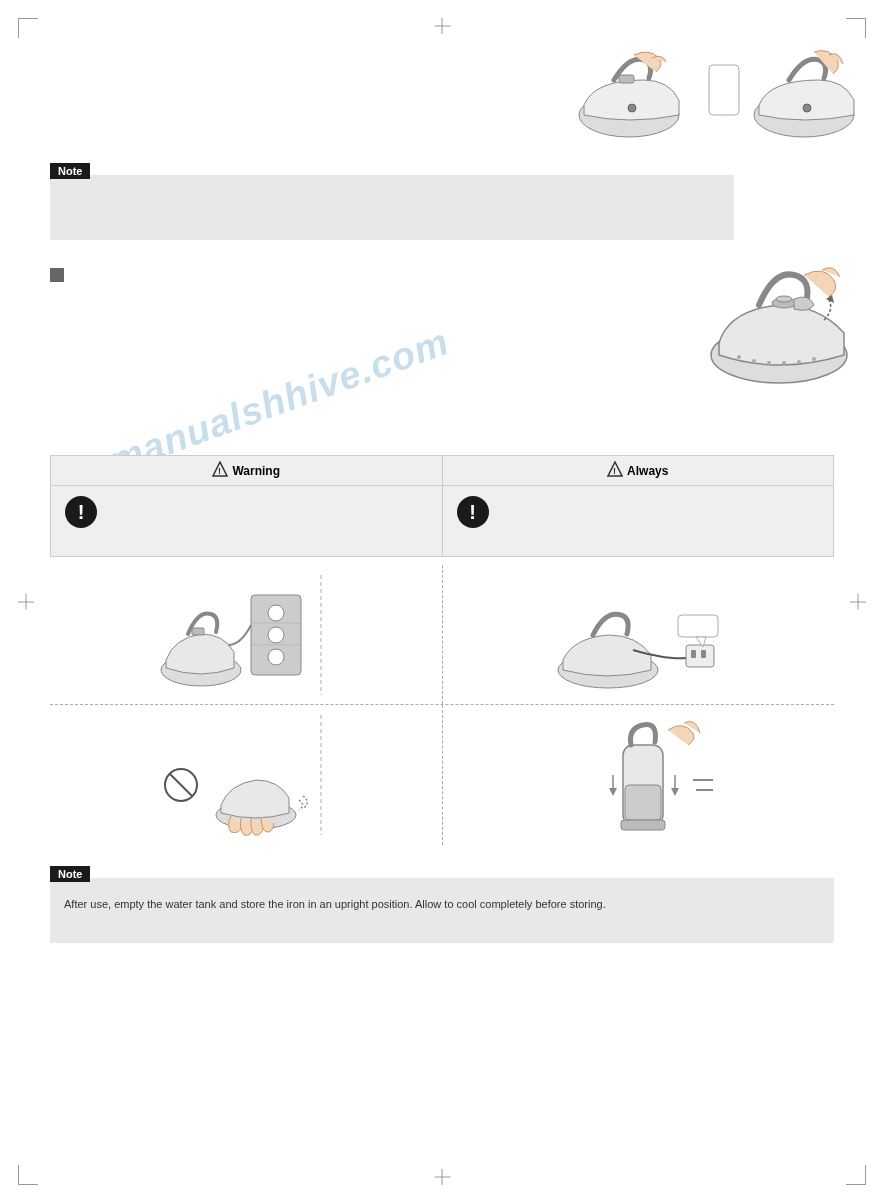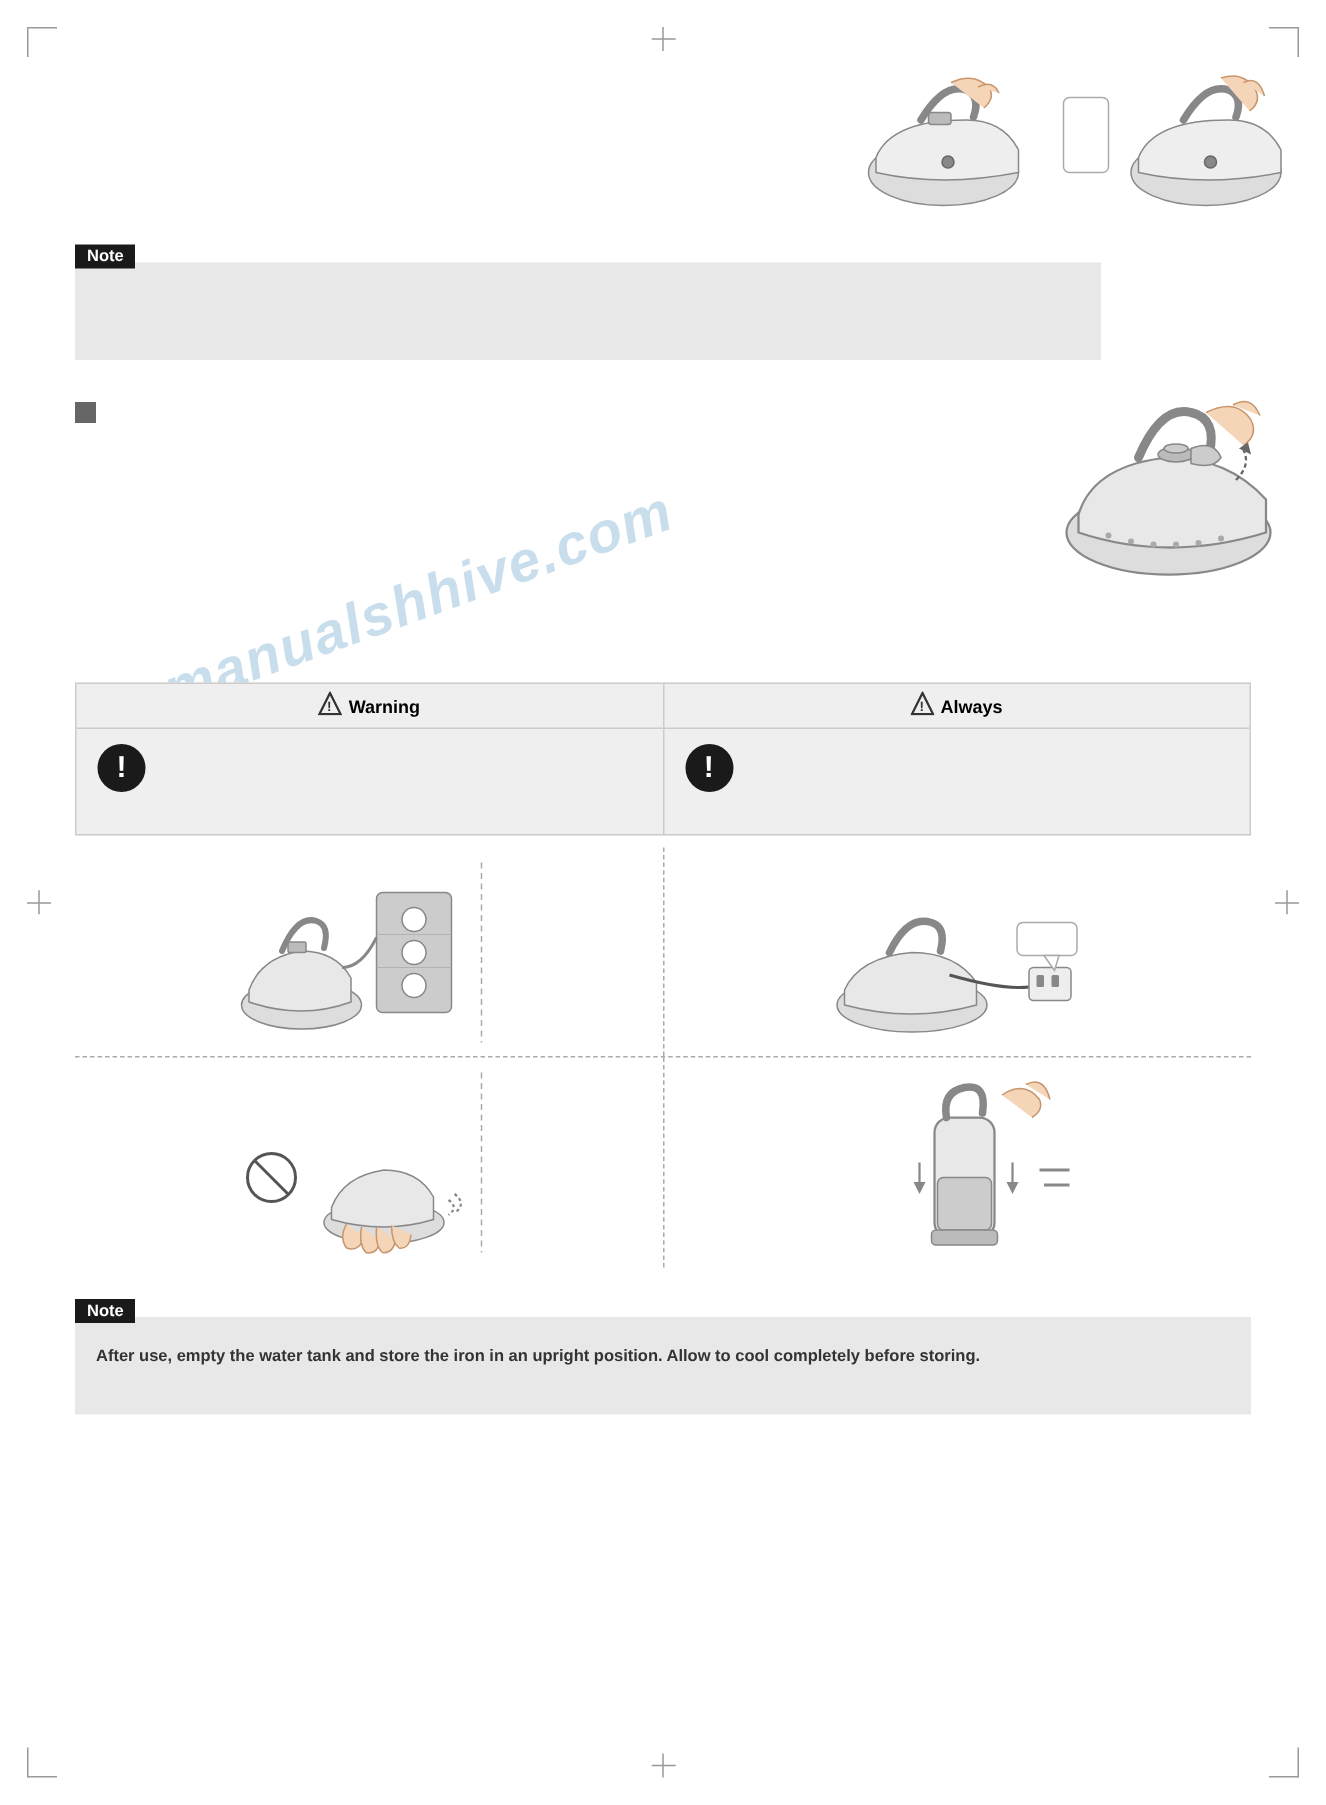--- a/index.html
+++ b/index.html
@@ -263,21 +263,20 @@
       color: #fff;
       font-size: 11px;
       font-weight: bold;
       padding: 2px 8px;
     }
     .bottom-note-text {
       font-size: 11px;
       color: #333;
       line-height: 1.5;
       padding-top: 4px;
-      font-weight: bold;
     }
 
     
     .watermark {
       position: absolute;
       top: 380px;
       left: 100px;
       color: rgba(100, 160, 200, 0.35);
       font-size: 38px;
       font-style: italic;

